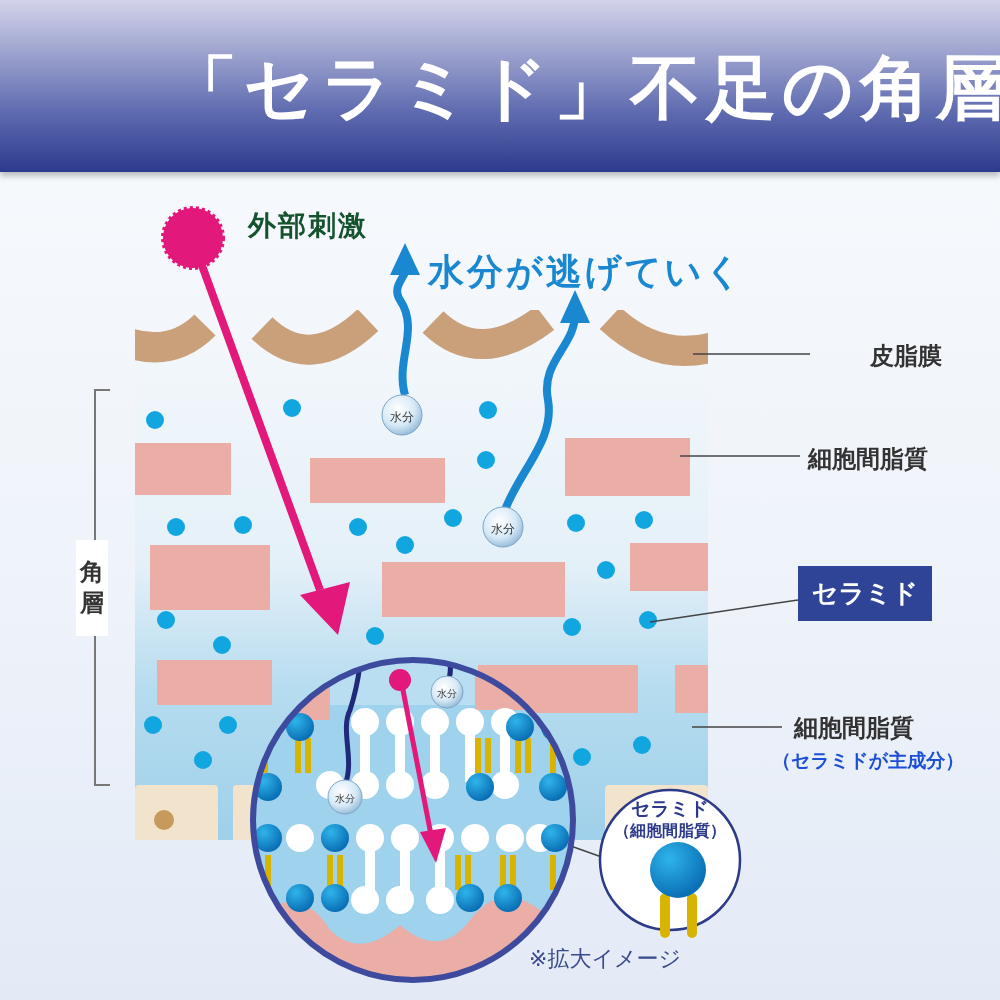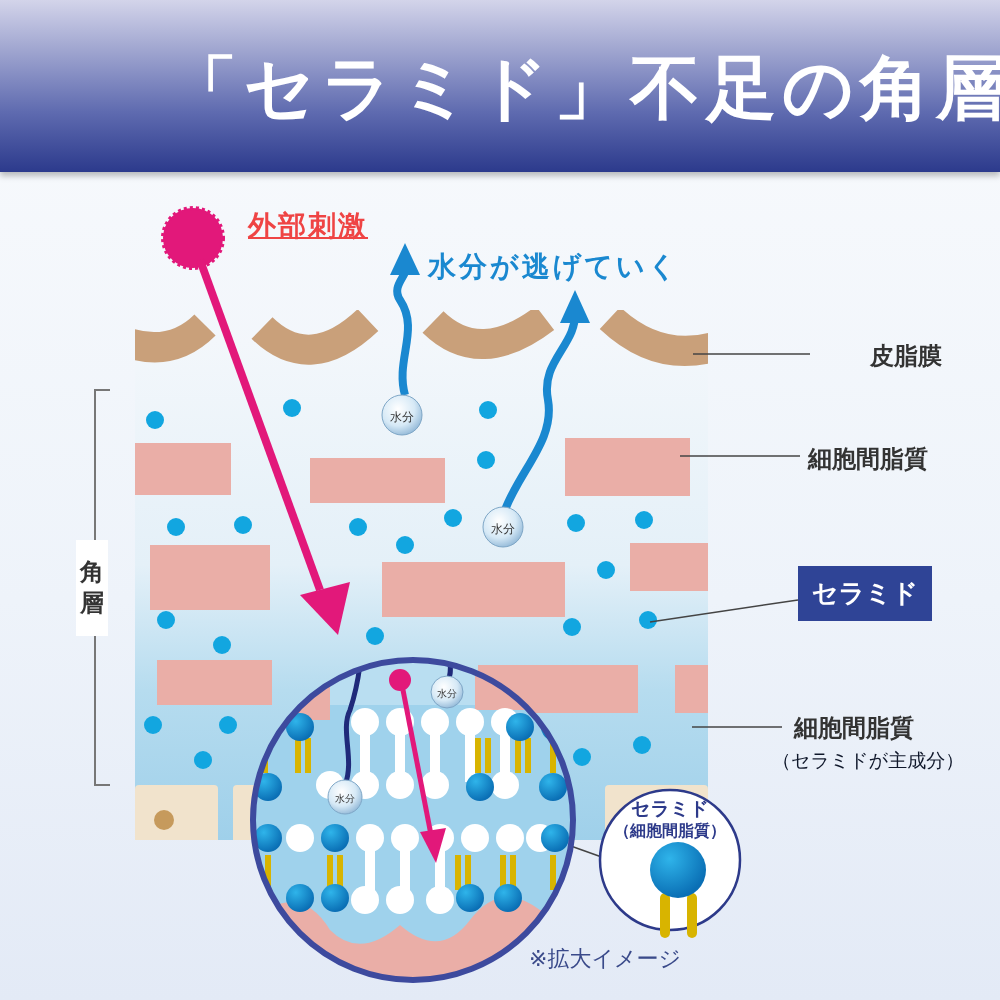--- a/index.html
+++ b/index.html
@@ -8,25 +8,25 @@
        font-family:"DejaVu Sans","Liberation Sans",sans-serif;}
   .header{position:absolute;left:0;top:0;width:1000px;height:172px;
           background:linear-gradient(180deg,#d3d4ea 0%,#9ea4cf 30%,#5f6bb0 65%,#2c3a8c 100%);
           box-shadow:0 4px 6px rgba(0,0,0,0.25);}
   .title{position:absolute;left:0;top:42px;width:1000px;text-align:right;color:#fff;
          font-size:70px;font-weight:bold;letter-spacing:6px;padding-left:12px;}
   svg{position:absolute;left:0;top:0;}
   .lbl{position:absolute;color:#333;font-weight:bold;font-size:24px;white-space:nowrap;}
   .ceramide-badge{position:absolute;left:798px;top:566px;width:134px;height:55px;background:#2f4496;
                   color:#fff;font-size:26px;font-weight:bold;display:flex;align-items:center;justify-content:center;}
-  .sub{position:absolute;color:#0f172a;font-size:19px;font-weight:normal;white-space:nowrap;}
+  .sub{position:absolute;color:#1d4ed8;font-size:19px;font-weight:bold;white-space:nowrap;}
   .layer-label{position:absolute;left:76px;top:540px;width:32px;height:96px;background:#fff;
                color:#333;font-size:24px;font-weight:bold;display:flex;flex-direction:column;align-items:center;justify-content:center;line-height:1.3;}
-  .stim{position:absolute;left:248px;top:207px;color:#ef4444;font-size:28px;font-weight:bold;letter-spacing:2px;text-decoration:underline;}
-  .water{position:absolute;left:428px;top:248px;color:#1a88d0;font-size:28px;font-weight:bold;letter-spacing:3px;}
+  .stim{position:absolute;left:248px;top:207px;color:#14532d;font-size:28px;font-weight:bold;letter-spacing:2px;}
+  .water{position:absolute;left:428px;top:248px;color:#1a88d0;font-size:36px;font-weight:bold;letter-spacing:3px;}
   .note{position:absolute;left:529px;top:944px;color:#3a4a8a;font-size:22px;}
   .zoom-title{position:absolute;left:600px;top:796px;width:140px;text-align:center;color:#2d3a8a;font-size:19px;font-weight:bold;line-height:1.3;}
 </style>
 </head>
 <body>
 
 <div class="header">
   <div class="title">「セラミド」不足の角層</div>
 </div>
 

